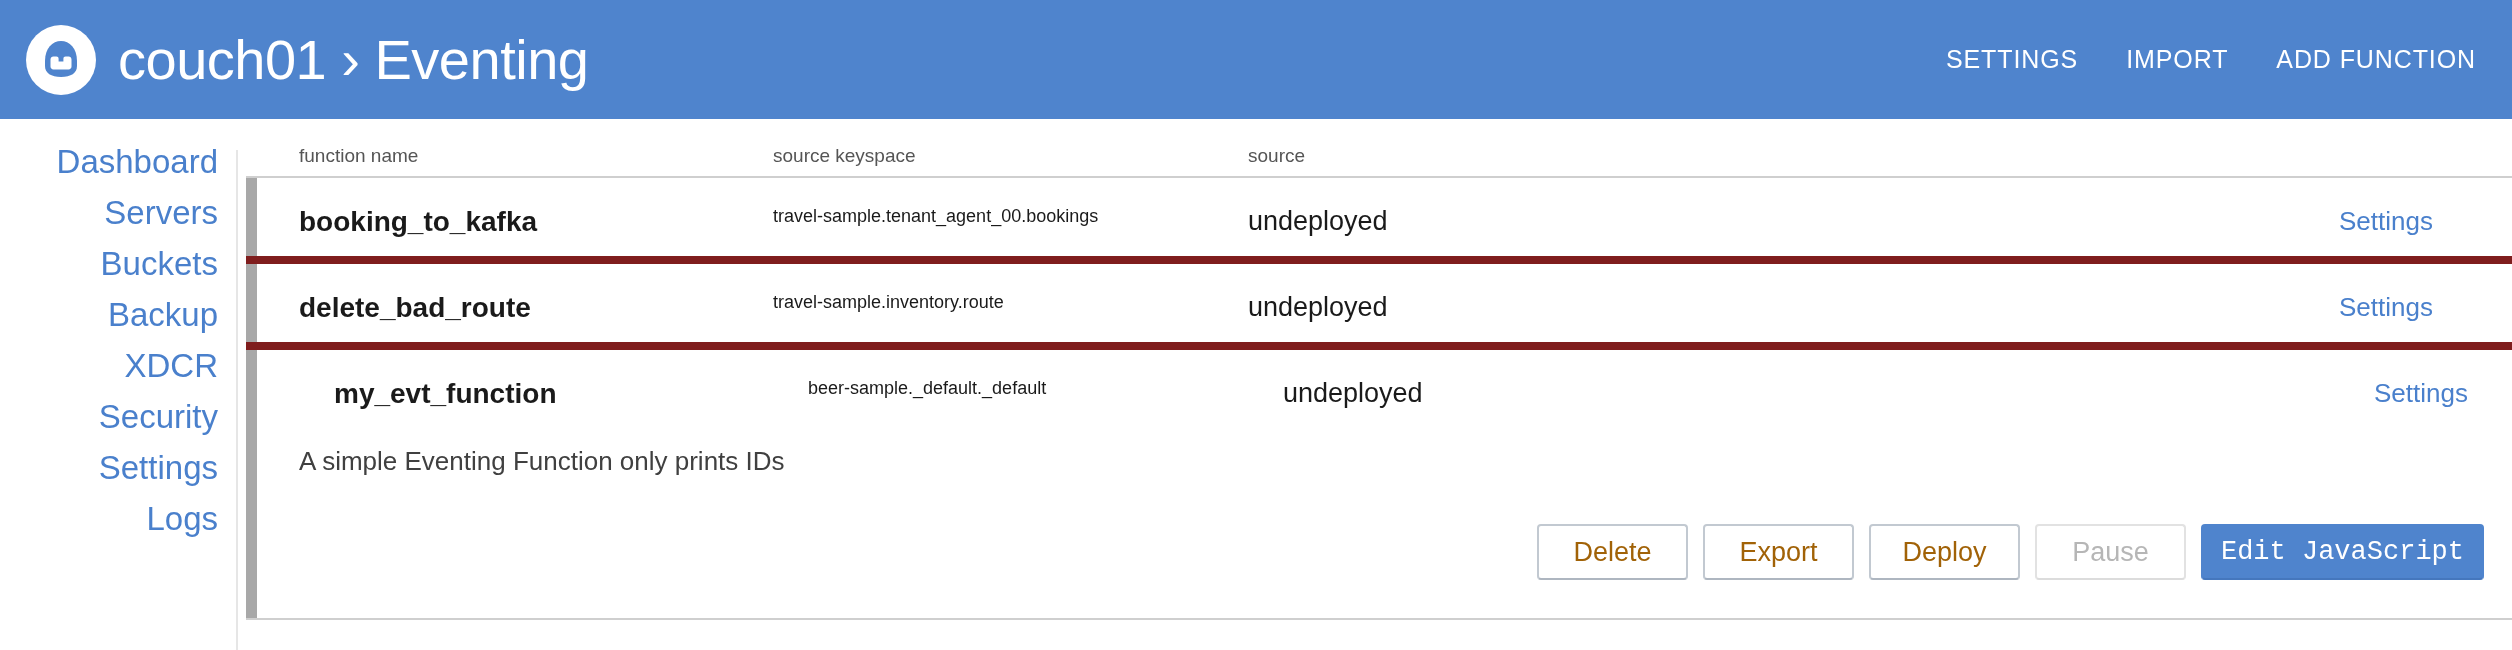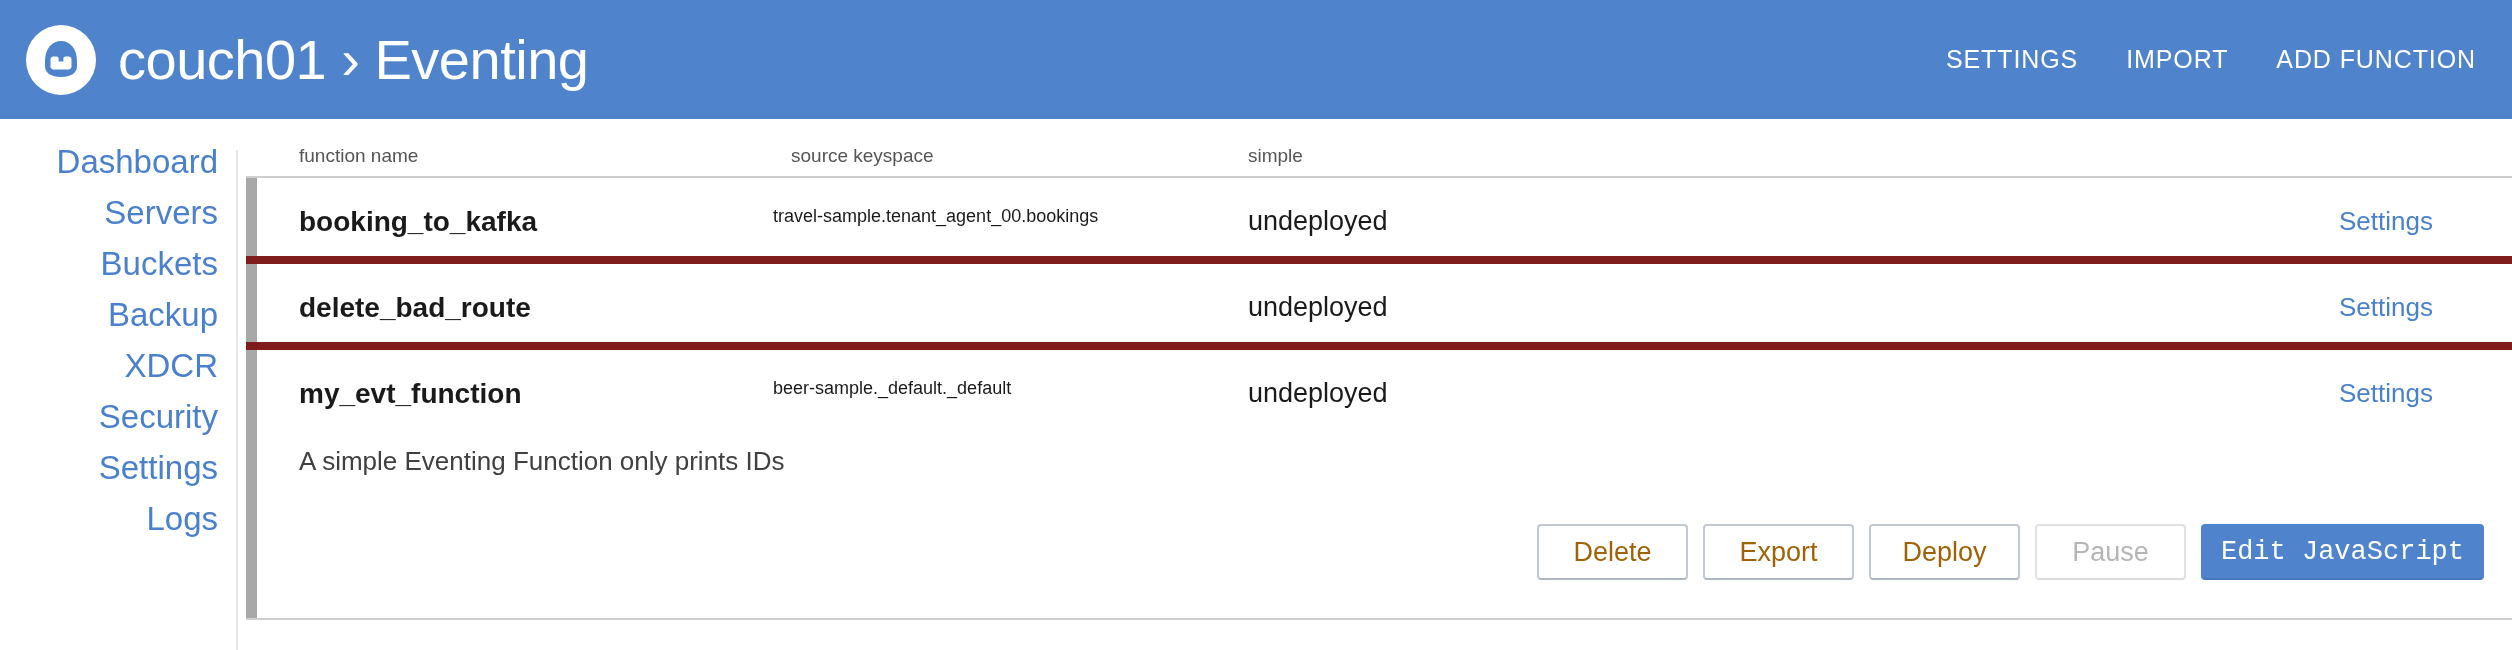--- a/index.html
+++ b/index.html
@@ -87,40 +87,40 @@
     height: 56px;
   }
   .col-head span {
     position: absolute;
     top: 26px;
     color: #555555;
     font-size: 19px;
     white-space: nowrap;
   }
   .c-fn   { left: 53px; }
-  .c-ks   { left: 545px; text-align: center; }
+  .c-ks   { left: 527px; text-align: center; }
   .c-st   { left: 1002px; }
 
   .table {
     position: relative;
     margin-top: 1px;
     border-top: 2px solid #cfcfcf;
     border-bottom: 2px solid #cfcfcf;
   }
 
   .row {
     position: relative;
     display: flex;
     align-items: flex-start;
     background: #ffffff;
     border-bottom: 8px solid #7f1d1d;
     min-height: 78px;
     cursor: pointer;
   }
-  .row:last-child { border-bottom: none; }
+  .row:last-child { border-bottom: none; padding-left: 35px; }
   .row::before {
     content: "";
     position: absolute; left: 0; top: 0; bottom: 0;
     width: 11px;
     background: #a8a8a8;
   }
   .row.expanded { min-height: 268px; border-bottom: none; }
 
   .row-main {
     position: relative;
@@ -231,37 +231,38 @@
     <a class="sidebar-item">Settings</a>
     <a class="sidebar-item">Logs</a>
   </nav>
   <div class="sidebar-divider"></div>
 
   <div class="content">
 
     <div class="col-head">
       <span class="c-fn">function name</span>
       <span class="c-ks">source keyspace</span>
-      <span class="c-st">simple</span>
+      <span class="c-st">source</span>
     </div>
 
     <div class="table">
 
       <div class="row">
         <div class="row-main">
           <span class="fn-name">booking_to_kafka</span>
           <span class="fn-ks">travel-sample.tenant_agent_00.bookings</span>
           <span class="fn-st">undeployed</span>
           <a class="fn-settings">Settings</a>
         </div>
       </div>
 
       <div class="row">
         <div class="row-main">
           <span class="fn-name">delete_bad_route</span>
+          <span class="fn-ks">travel-sample.inventory.route</span>
           <span class="fn-st">undeployed</span>
           <a class="fn-settings">Settings</a>
         </div>
       </div>
 
       <div class="row expanded">
         <div class="row-main">
           <span class="fn-name">my_evt_function</span>
           <span class="fn-ks">beer-sample._default._default</span>
           <span class="fn-st">undeployed</span>

